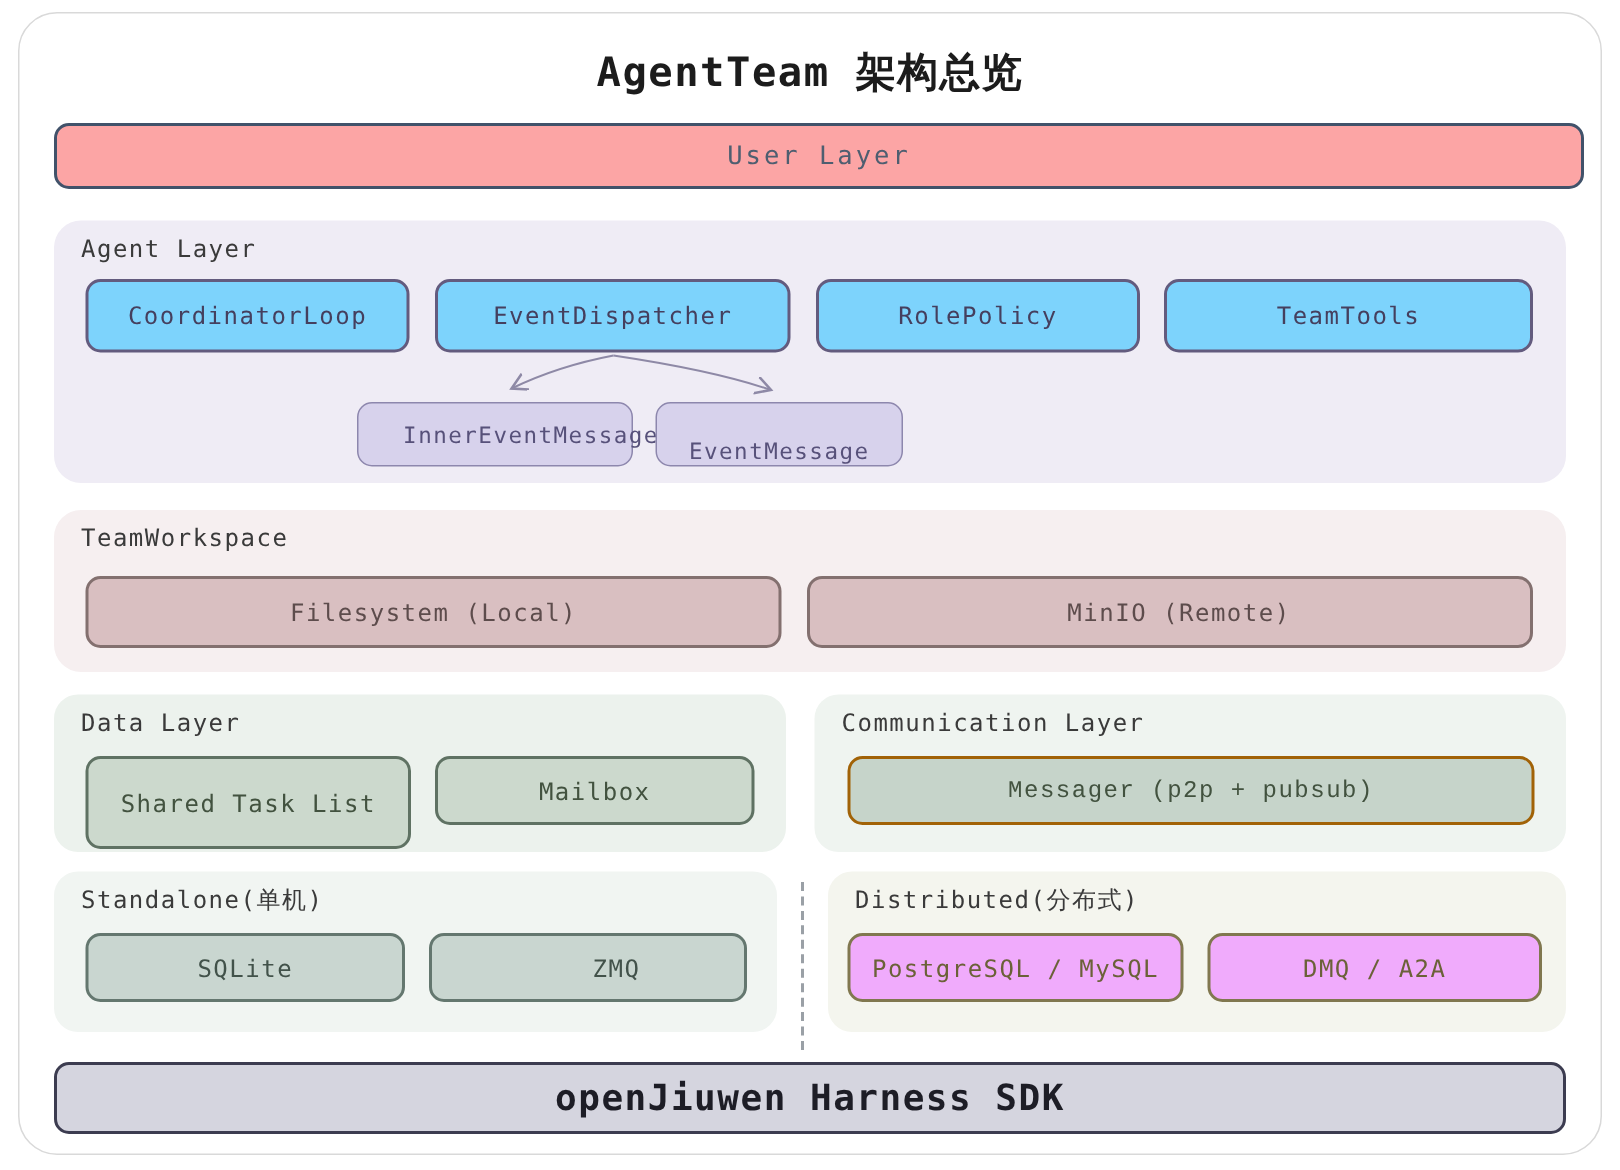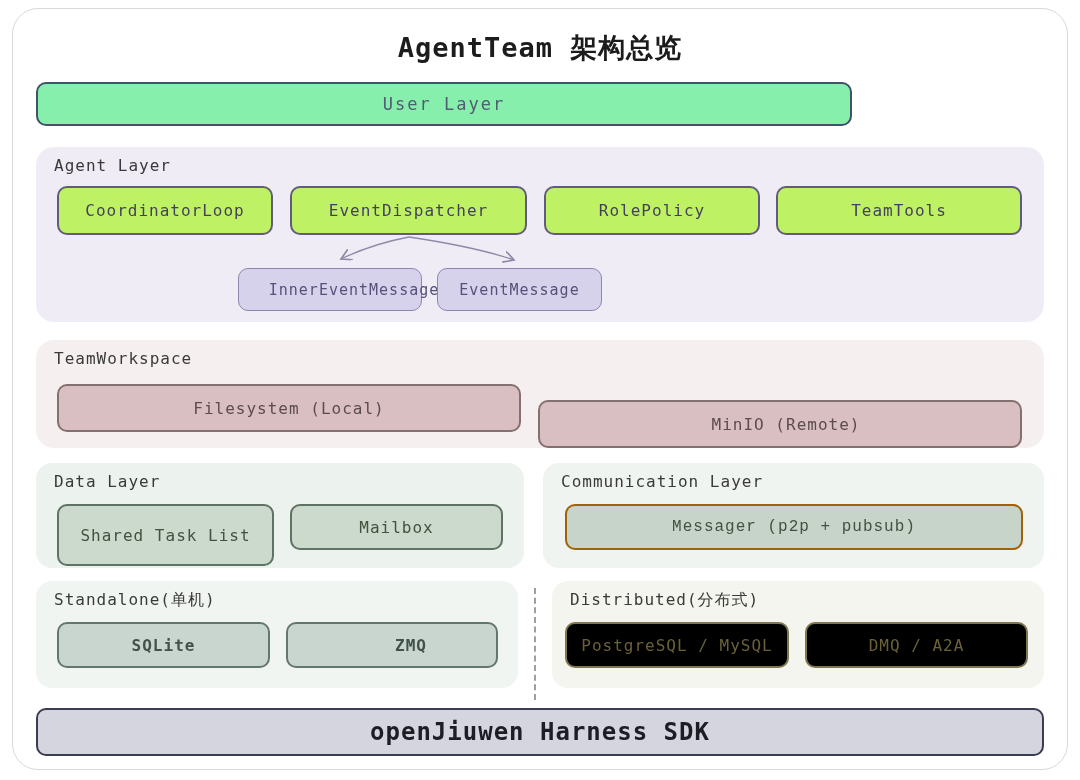--- a/index.html
+++ b/index.html
@@ -15,22 +15,22 @@
   .page-title {
     position: absolute; left: 0; top: 30px; width: 100%;
     text-align: center; font-size: 27px; font-weight: bold; color: #1c1c1c;
     letter-spacing: 1px;
   }
   .bar {
     position: absolute; display: flex; align-items: center; justify-content: center;
     border-radius: 10px;
   }
   .user-bar {
-    left: 36px; top: 82px; width: 816px; height: 44px;
-    background: #86efac; border: 2px solid #41526a; color: #4e5e70; font-size: 17px;
+    left: 36px; top: 82px; width: 1020px; height: 44px;
+    background: #fca5a5; border: 2px solid #41526a; color: #4e5e70; font-size: 17px;
     letter-spacing: 2px;
     text-align: right;
   }
   .sdk-bar {
     left: 36px; top: 708px; width: 1008px; height: 48px;
     background: #d5d5df; border: 2px solid #3c3c50; color: #1d1d26;
     font-size: 24px; font-weight: bold; letter-spacing: 1px; border-radius: 10px;
   }
   .section {
     position: absolute; border-radius: 18px;
@@ -38,36 +38,36 @@
   .section-label {
     position: absolute; left: 18px; top: 9px; font-size: 16px; color: #3a3a3a;
     letter-spacing: 1px; white-space: nowrap;
   }
   .node {
     position: absolute; display: flex; align-items: center; justify-content: center;
     border-radius: 10px; font-size: 16px; letter-spacing: 1px; white-space: nowrap;
   }
   
   .sec-agent { left: 36px; top: 147px; width: 1008px; height: 175px; background: #efecf5; }
-  .node-purple { background: #bef264; border: 2px solid #635b7e; color: #453f5e; }
+  .node-purple { background: #7dd3fc; border: 2px solid #635b7e; color: #453f5e; }
   .node-purple-light { background: #d7d2ec; border: 1.5px solid #8d87ad; color: #57517a; font-size: 15px; }
   .arrows-svg { position: absolute; left: 0; top: 0; width: 1008px; height: 175px; pointer-events: none; }
   
   .sec-workspace { left: 36px; top: 340px; width: 1008px; height: 108px; background: #f6eff0; }
   .node-rose { background: #d9bfc1; border: 2px solid #83706f; color: #5d4c4c; }
   
   .sec-data { left: 36px; top: 463px; width: 488px; height: 105px; background: #ecf2ed; border-radius: 16px; }
   .sec-comm { left: 543px; top: 463px; width: 501px; height: 105px; background: #eff4f0; border-radius: 16px; }
   .node-green { background: #ccd9cd; border: 2px solid #5f7263; color: #42523f; }
   .node-sage { background: #c6d4ca; border: 2px solid #a16207; color: #42523f; font-family: Liberation Mono, monospace; }
   
   .sec-standalone { left: 36px; top: 581px; width: 482px; height: 107px; background: #f1f5f2; border-radius: 16px; }
   .sec-distributed { left: 552px; top: 581px; width: 492px; height: 107px; background: #f4f5ee; border-radius: 16px; }
-  .node-graygreen { background: #c9d6d0; border: 2px solid #64776f; color: #42524a; font-weight: bold; }
-  .node-tan { background: #000000; border: 2px solid #80774f; color: #6b6138; }
+  .node-graygreen { background: #c9d6d0; border: 2px solid #64776f; color: #42524a; }
+  .node-tan { background: #f0abfc; border: 2px solid #80774f; color: #6b6138; }
   .divider-dashed {
     position: absolute; left: 534px; top: 588px; height: 112px; width: 0;
     border-left: 2px dashed #9aa0a6;
   }
 </style>
 </head>
 <body>
 
 <div class="frame"></div>
 
@@ -99,31 +99,31 @@
   <div class="node node-purple" style="left:508px; top:39px; width:216px; height:49px;">
     <span>RolePolicy</span>
   </div>
   <div class="node node-purple" style="left:740px; top:39px; width:246px; height:49px;">
     <span>TeamTools</span>
   </div>
 
   <div class="node node-purple-light" style="left:202px; top:121px; width:184px; height:43px;padding-left:48px;">
     <span>InnerEventMessage</span>
   </div>
-  <div class="node node-purple-light" style="left:401px; top:121px; width:165px; height:43px;">
+  <div class="node node-purple-light" style="left:401px; top:121px; width:165px; height:43px;align-items:flex-end;">
     <span>EventMessage</span>
   </div>
 </div>
 
 <div class="section sec-workspace">
   <div class="section-label">TeamWorkspace</div>
   <div class="node node-rose" style="left:21px; top:44px; width:464px; height:48px;">
     <span>Filesystem (Local)</span>
   </div>
-  <div class="node node-rose" style="left:502px; top:60px; width:484px; height:48px;padding-left:12px;">
+  <div class="node node-rose" style="left:502px; top:44px; width:484px; height:48px;padding-left:12px;">
     <span>MinIO (Remote)</span>
   </div>
 </div>
 
 <div class="section sec-data">
   <div class="section-label">Data Layer</div>
   <div class="node node-green" style="left:21px; top:41px; width:217px; height:62px;">
     <span>Shared Task List</span>
   </div>
   <div class="node node-green" style="left:254px; top:41px; width:213px; height:46px;">

